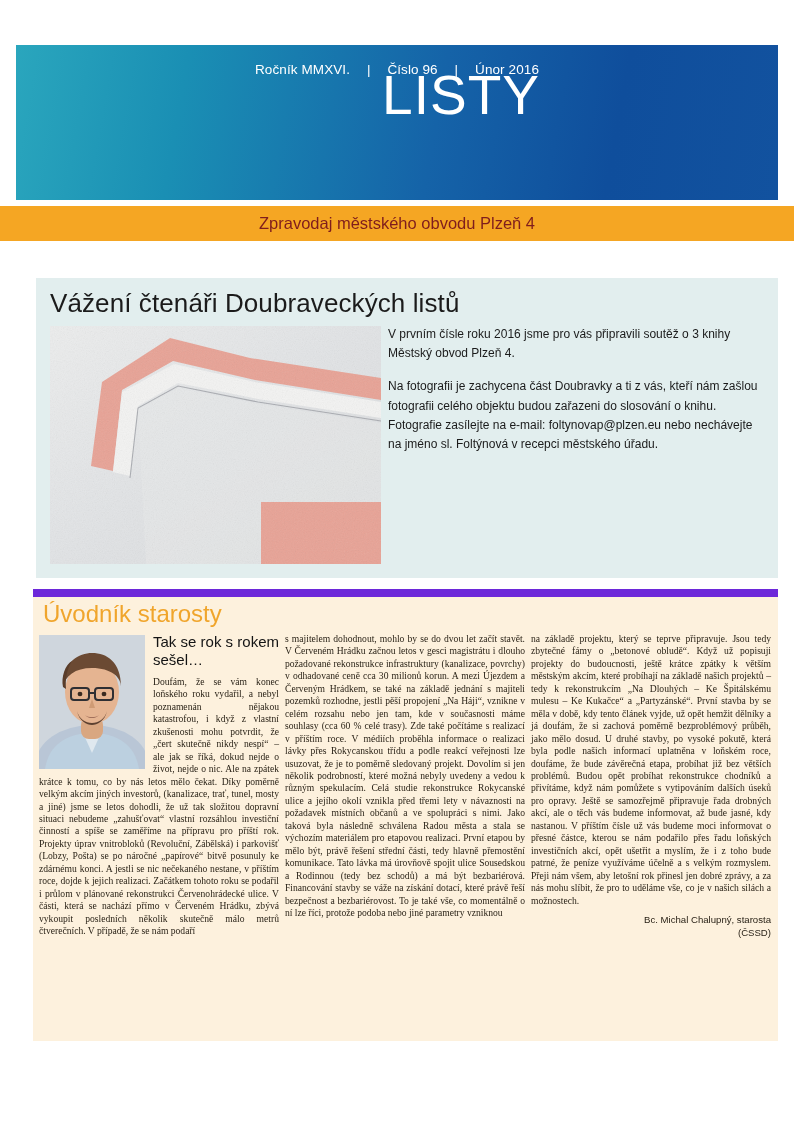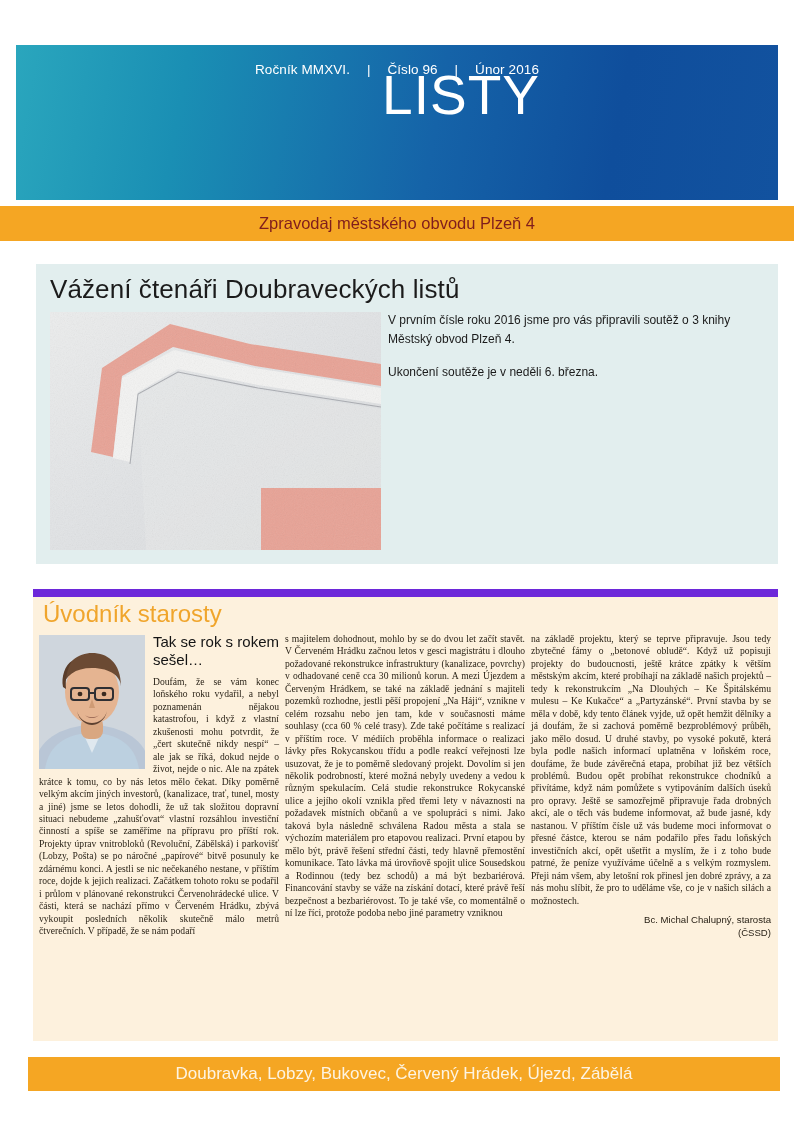--- a/index.html
+++ b/index.html
@@ -45,21 +45,21 @@
   .subtitle-bar {
     position: absolute; left: 0; top: 206px; width: 794px; height: 35px;
     background: #f5a623;
   }
   .subtitle-bar .txt {
     color: #7f1d1d; font-size: 16.5px; text-align: center; line-height: 35px;
   }
 
   
   .panel-intro {
-    position: absolute; left: 36px; top: 264px; width: 742px; height: 300px;
+    position: absolute; left: 36px; top: 278px; width: 742px; height: 300px;
     background: #e2eeee;
   }
   .intro-heading {
     position: absolute; left: 14px; top: 10px;
     font-size: 26px; color: #1b1b1b; font-weight: 400; letter-spacing: .1px;
   }
   .intro-photo {
     position: absolute; left: 14px; top: 48px; width: 331px; height: 238px;
     background: #e9e9ea; overflow: hidden;
   }
@@ -168,21 +168,21 @@
         <rect x="211" y="176" width="120" height="62" fill="#e8a193"></rect>
 
         <path d="M88,84 L128,62 L208,78 L331,97 L331,176 L211,176 L211,238 L96,238 Z" fill="#e7e9ea" opacity=".55"></path>
         <rect width="331" height="238" filter="url(#rough)" fill="none"></rect>
         <rect width="331" height="238" fill="#ffffff" opacity="0.02"></rect>
       </svg>
     </div>
 
     <div class="intro-body">
       <p>V prvním čísle roku 2016 jsme pro vás připravili soutěž o 3 knihy Městský obvod Plzeň 4.</p>
-      <p class="tight">Ukončení soutěže je v neděli 6. března.</p>
+      <p>Na fotografii je zachycena část Doubravky a ti z vás, kteří nám zašlou fotografii celého objektu budou zařazeni do slosování o knihu. Fotografie zasílejte na e-mail: foltynovap@plzen.eu nebo nechávejte na jméno sl. Foltýnová v recepci městského úřadu.</p>
     </div>
   </div>
 
   <div class="panel-uvodnik">
     <div class="uvodnik-heading">Úvodník starosty</div>
 
     <div class="cols">
 
       <div class="col col1">
         <div class="portrait">
@@ -224,17 +224,14 @@
         <p>na základě projektu, který se teprve připravuje. Jsou tedy zbytečné fámy o „betonové obludě“. Když už popisuji projekty do budoucnosti, ještě krátce zpátky k větším městským akcím, které probíhají na základě našich projektů – tedy k rekonstrukcím „Na Dlouhých – Ke Špitálskému mulesu – Ke Kukačce“ a „Partyzánské“. První stavba by se měla v době, kdy tento článek vyjde, už opět hemžit dělníky a já doufám, že si zachová poměrně bezproblémový průběh, jako mělo dosud. U druhé stavby, po vysoké pokutě, která byla podle našich informací uplatněna v loňském roce, doufáme, že bude závěrečná etapa, probíhat již bez větších problémů. Budou opět probíhat rekonstrukce chodníků a přivítáme, když nám pomůžete s vytipováním dalších úseků pro opravy. Ještě se samozřejmě připravuje řada drobných akcí, ale o těch vás budeme informovat, až bude jasné, kdy nastanou. V příštím čísle už vás budeme moci informovat o přesné částce, kterou se nám podařilo přes řadu loňských investičních akcí, opět ušetřit a myslím, že i z toho bude patrné, že peníze využíváme účelně a s velkým rozmyslem. Přeji nám všem, aby letošní rok přinesl jen dobré zprávy, a za nás mohu slíbit, že pro to uděláme vše, co je v našich silách a možnostech.</p>
         <div class="sig">
           <div>Bc. Michal Chalupný, starosta</div>
           <div>(ČSSD)</div>
         </div>
       </div>
 
     </div>
   </div>
 
-  <div class="footer-bar">
-    <div class="txt">Doubravka, Lobzy, Bukovec, Červený Hrádek, Újezd, Zábělá</div>
-  </div>
 
 </div>
 
 </body></html>

